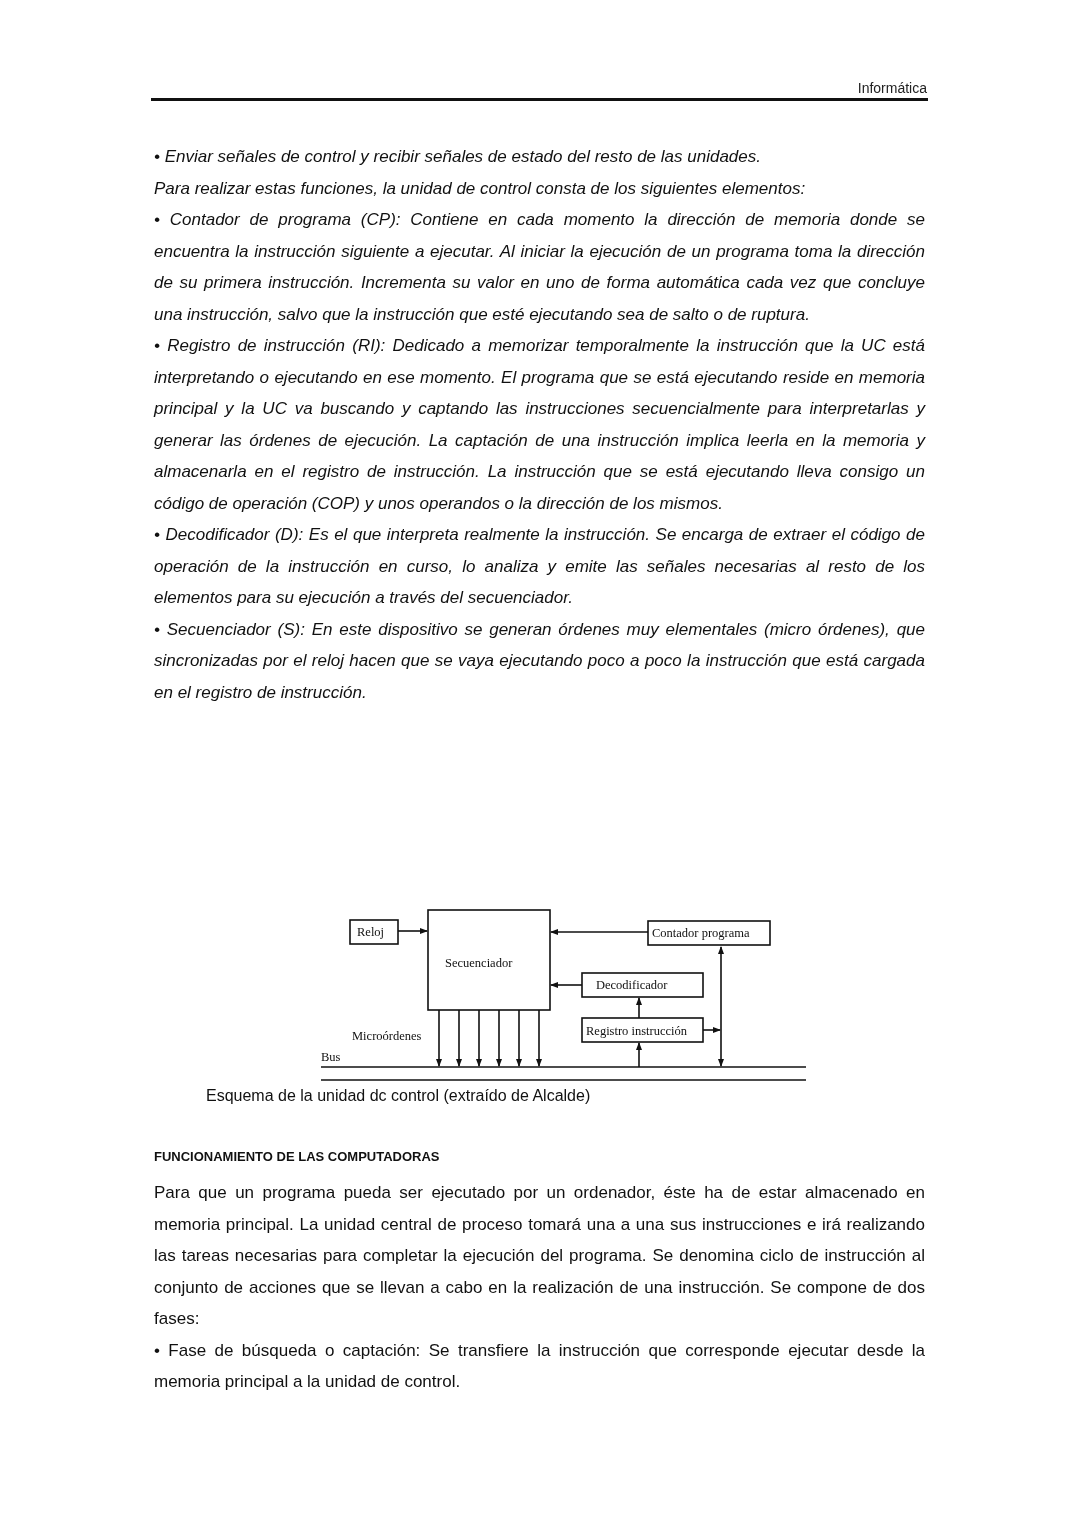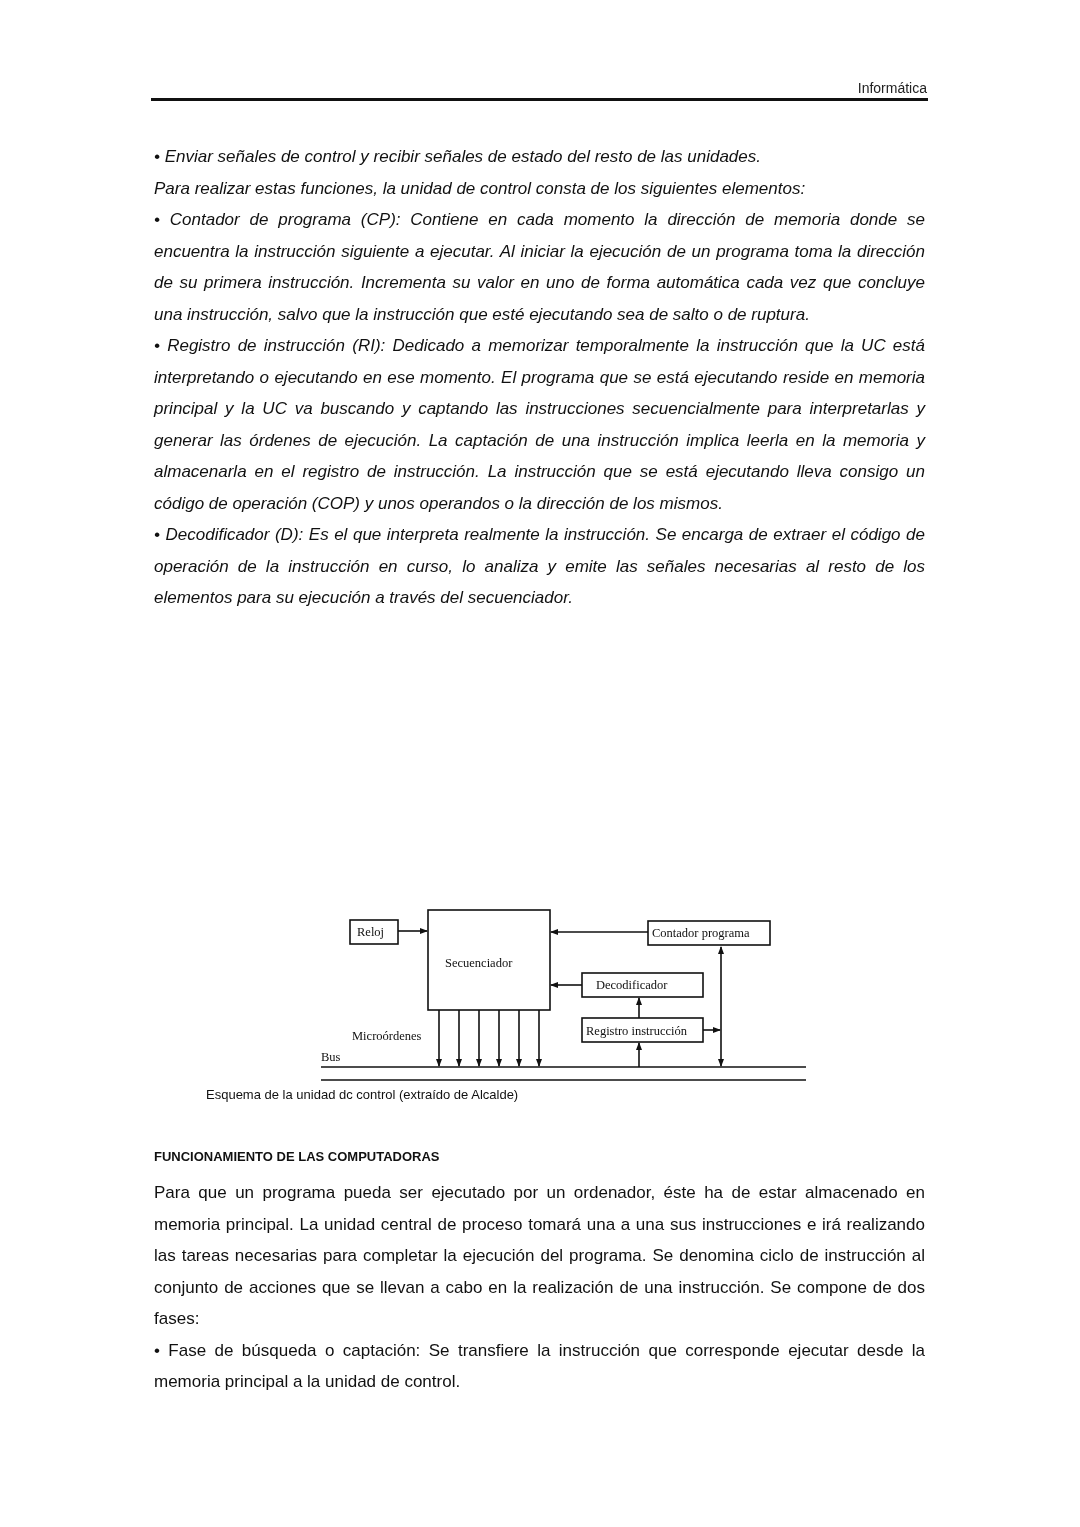--- a/index.html
+++ b/index.html
@@ -22,21 +22,21 @@
     .body-text p { margin: 0; }
     .bullet::before { content: "\2022\00a0"; }
     .em { }
     #block1 { top: 125px; font-style: italic; }
     .diagram {
       position: absolute; left: 0; top: 0; width: 1080px; height: 1527px; pointer-events: none; border-radius: 11px;
     }
     .diagram svg { position: absolute; left: 0; top: 0; }
     .dlabel { font-family: "Liberation Serif", serif; font-size: 12.5px; fill: #111; }
     .caption {
-      position: absolute; left: 206px; top: 1071px; font-size: 13px; color: #111;
+      position: absolute; left: 206px; top: 1071px; font-size: 16px; color: #111;
     }
     .section-heading {
       position: absolute; left: 154px; top: 1133px; font-size: 13px; font-weight: bold; color: #111;
     }
     #block2 { top: 1161px; }
     .page-number {
       position: absolute; left: 0; width: 1080px; top: 1446px; text-align: center; font-size: 14px; color: #222;
     }
   </style>
 </head>
@@ -46,20 +46,21 @@
 
   <div class="header-title">Informática</div>
   <div class="header-rule"></div>
 
   <div class="body-text" id="block1">
     <p class="bullet">Enviar señales de control y recibir señales de estado del resto de las unidades.</p>
     <p>Para realizar estas funciones, la unidad de control consta de los siguientes elementos:</p>
     <p class="bullet">Contador de programa (CP): Contiene en cada momento la dirección de memoria donde se encuentra la instrucción siguiente a ejecutar. Al iniciar la ejecución de un programa toma la dirección de su primera instrucción. Incrementa su valor en uno de forma automática cada vez que concluye una instrucción, salvo que la instrucción que esté ejecutando sea de salto o de ruptura.</p>
     <p class="bullet">Registro de instrucción (RI): Dedicado a memorizar temporalmente la instrucción que la UC está interpretando o ejecutando en ese momento. El programa que se está ejecutando reside en memoria principal y la UC va buscando y captando las instrucciones secuencialmente para interpretarlas y generar las órdenes de ejecución. La captación de una instrucción implica leerla en la memoria y almacenarla en el registro de instrucción. La instrucción que se está ejecutando lleva consigo un código de operación (COP) y unos operandos o la dirección de los mismos.</p>
     <p class="bullet">Decodificador (D): Es el que interpreta realmente la instrucción. Se encarga de extraer el código de operación de la instrucción en curso, lo analiza y emite las señales necesarias al resto de los elementos para su ejecución a través del secuenciador.</p>
+    <p class="bullet">Secuenciador (S): En este dispositivo se generan órdenes muy elementales (micro órdenes), que sincronizadas por el reloj hacen que se vaya ejecutando poco a poco la instrucción que está cargada en el registro de instrucción.</p>
   </div>
 
   <div class="diagram">
     <svg width="1080" height="1527" viewBox="0 0 1080 1527" xmlns="http://www.w3.org/2000/svg">
       <defs>
         <marker id="ah" markerWidth="8" markerHeight="8" refX="7" refY="4" orient="auto" markerUnits="userSpaceOnUse">
           <path d="M0,1 L8,4 L0,7 Z" fill="#111"></path>
         </marker>
         <marker id="ahs" markerWidth="8" markerHeight="8" refX="1" refY="4" orient="auto" markerUnits="userSpaceOnUse">
           <path d="M8,1 L0,4 L8,7 Z" fill="#111"></path>

